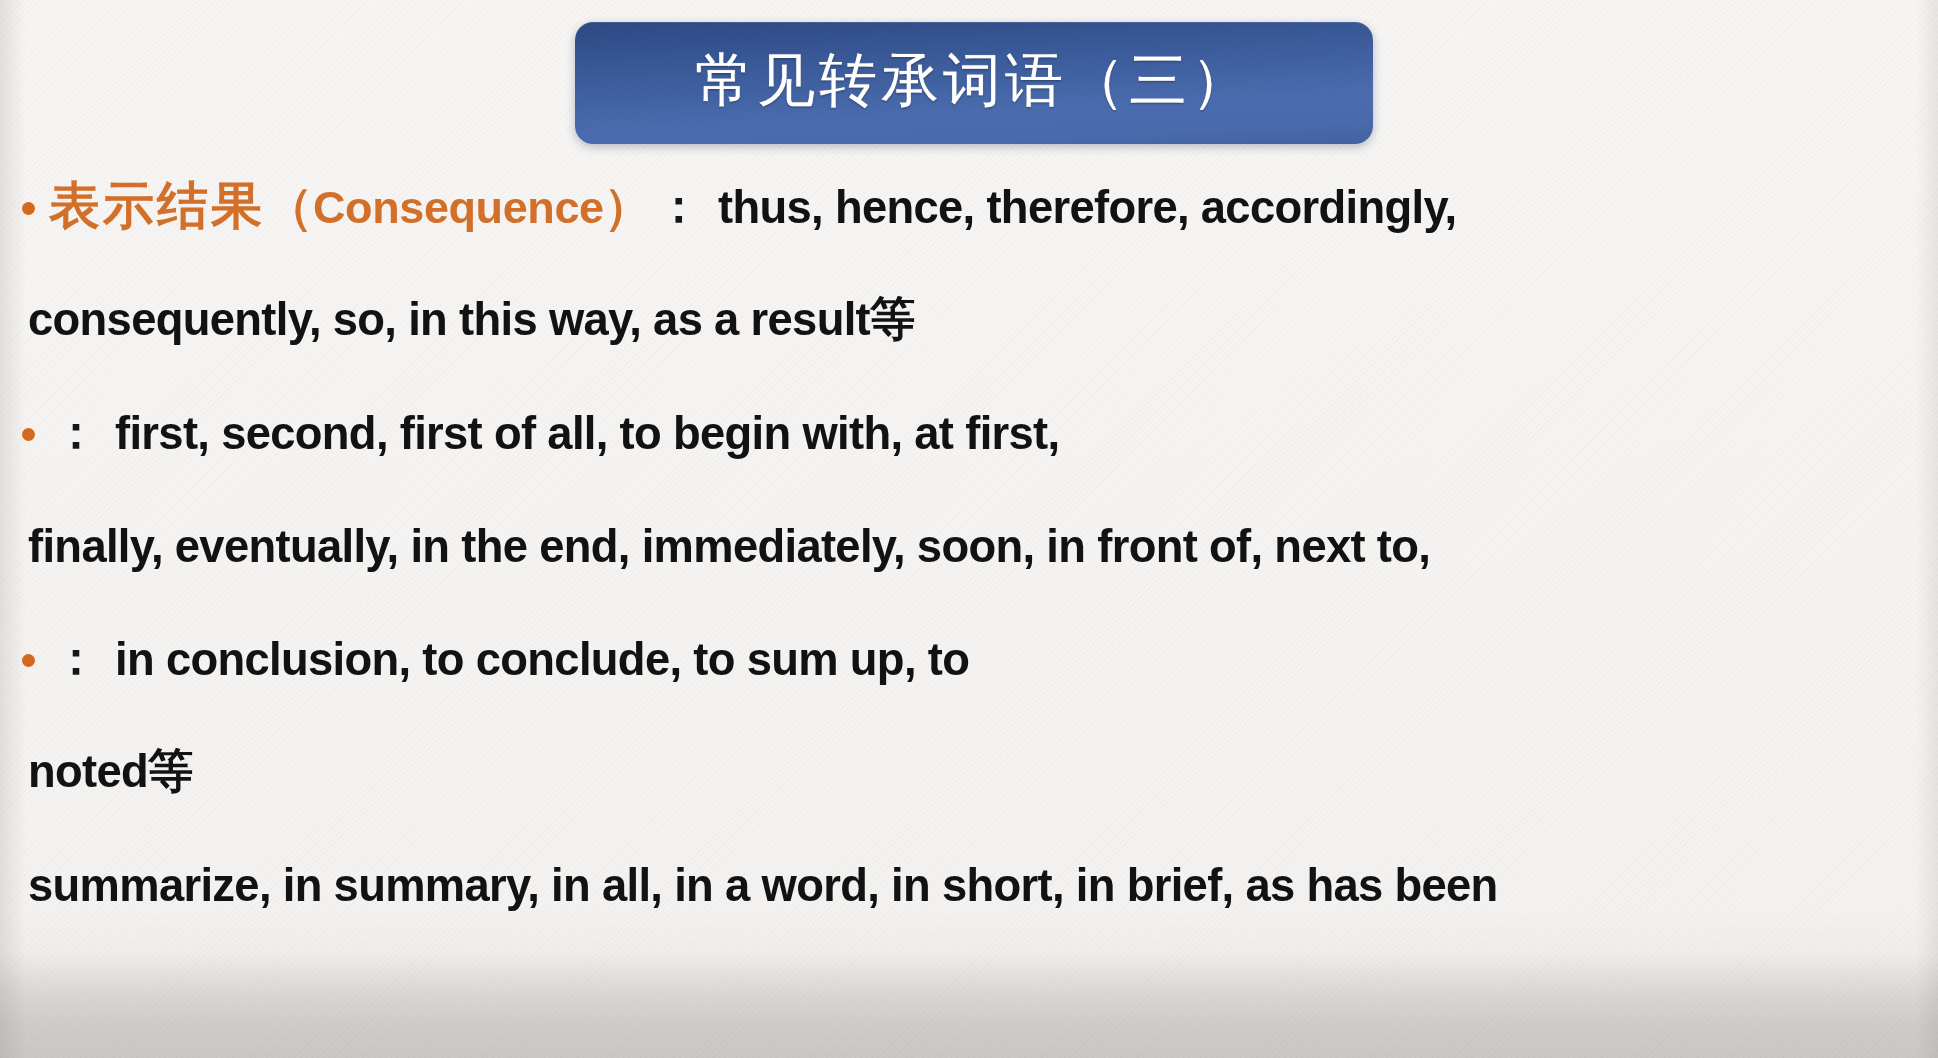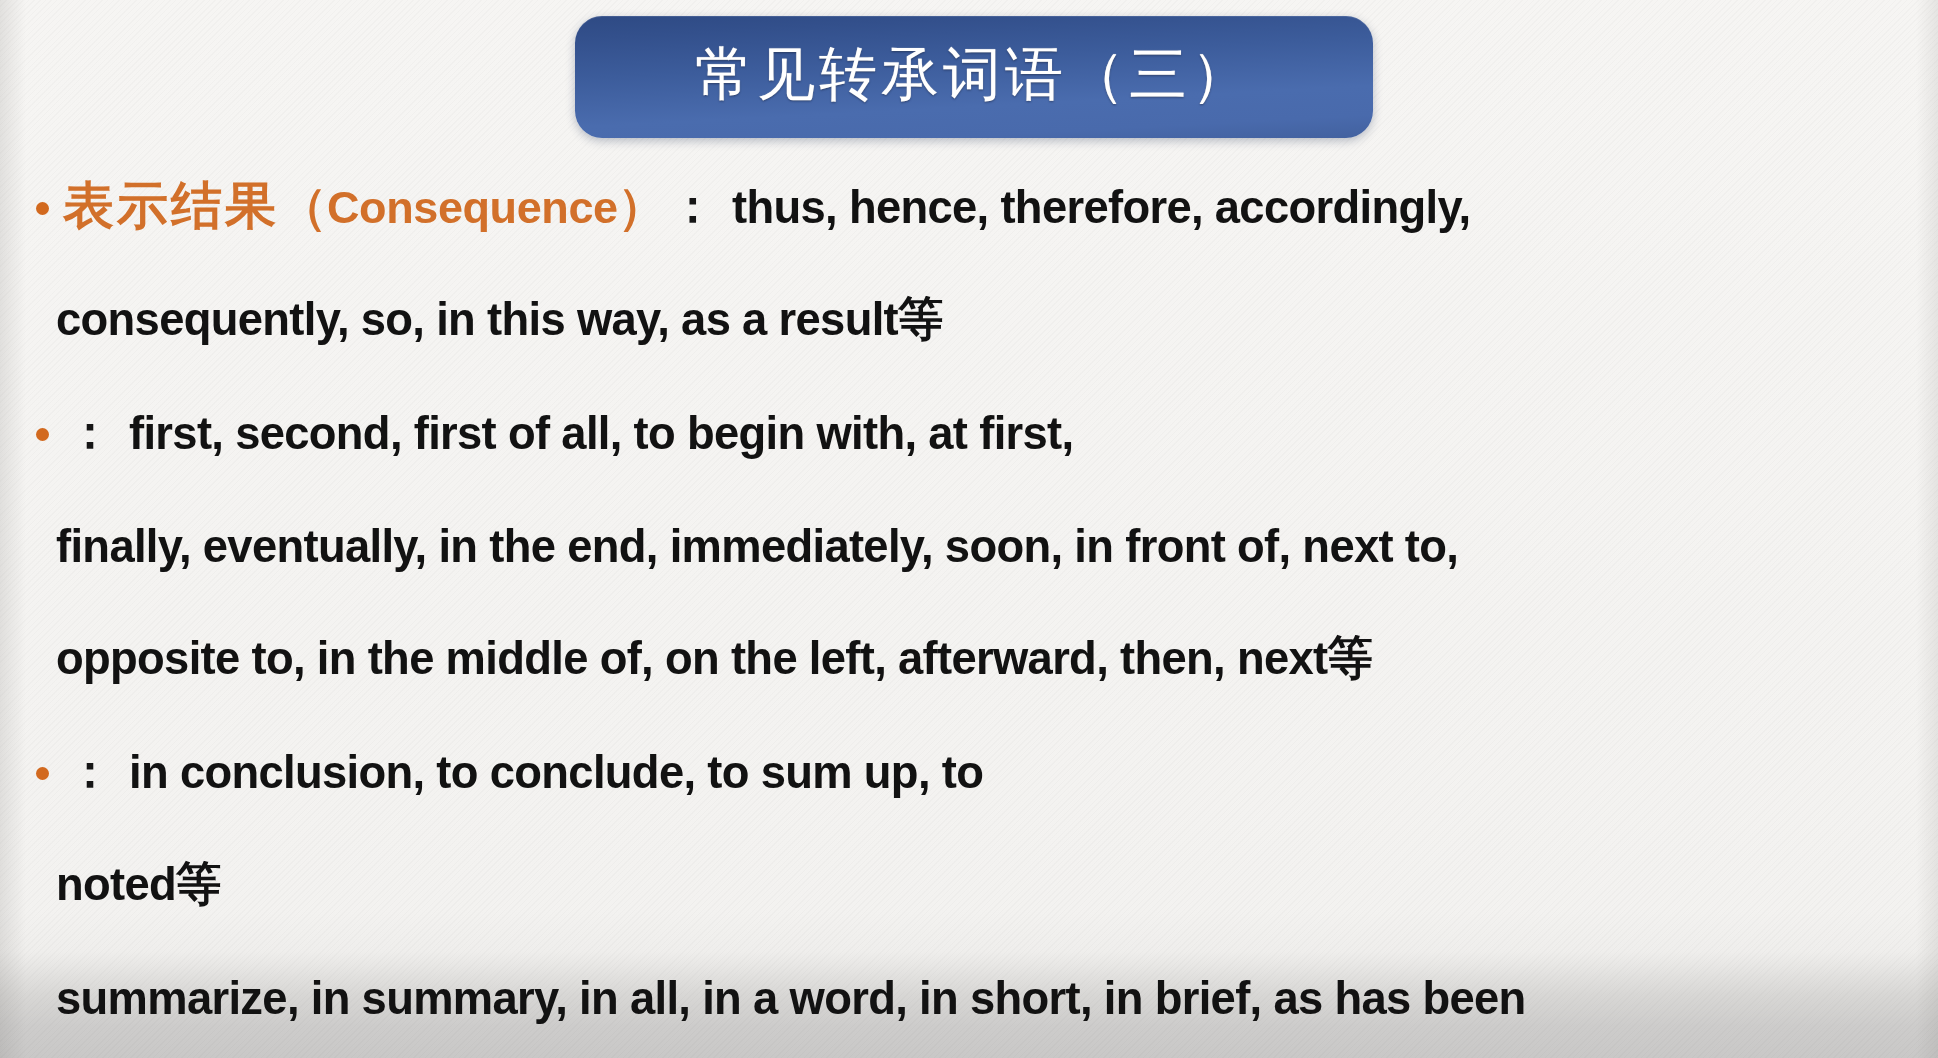--- a/index.html
+++ b/index.html
@@ -55,24 +55,24 @@
     pointer-events: none;
     background:
       linear-gradient(90deg, rgba(120,118,115,.16) 0px, rgba(120,118,115,0) 26px),
       linear-gradient(270deg, rgba(120,118,115,.13) 0px, rgba(120,118,115,0) 22px);
   }
 
   
   #title-banner {
     position: absolute;
     left: 575px;
-    top: 16px;
+    top: 22px;
     width: 798px;
     height: 122px;
-    border-radius: 27px;
+    border-radius: 18px;
     background: linear-gradient(177deg,
       #2e4a84 0%,
       #33508c 14%,
       #3c5c9b 38%,
       #4a6cae 68%,
       #496aac 86%,
       #42619f 100%);
     box-shadow:
       0 3px 10px rgba(40,55,90,.30),
       inset 0 1px 0 rgba(255,255,255,.10);
@@ -109,22 +109,22 @@
   }
 
   .para-line {
     position: relative;
     height: 113px;
     display: flex;
     align-items: center;
     white-space: nowrap;
   }
 
-  .para-line.first-line { padding-left: 36px; }
-  .para-line.cont-line  { padding-left: 56px; }
+  .para-line.first-line { padding-left: 22px; }
+  .para-line.cont-line  { padding-left: 28px; }
 
   .bullet-dot {
     flex: none;
     width: 13px;
     height: 13px;
     border-radius: 50%;
     background: #d2691e;
     margin-right: 14px;
     margin-top: 4px;
   }
@@ -198,23 +198,20 @@
     <div class="bullet-block">
       <div class="para-line first-line">
         <span class="bullet-dot"></span>
         <span class="colon">：</span>
         <span class="gap-sm"></span>
         <span class="body-text">first, second, first of all, to begin with, at first,</span>
       </div>
       <div class="para-line cont-line">
         <span class="body-text">finally, eventually, in the end, immediately, soon, in front of, next to,</span>
       </div>
-      <div class="para-line cont-line">
-        <span class="body-text">opposite to, in the middle of, on the left, afterward, then, next等</span>
-      </div>
     </div>
 
     <div class="bullet-block">
       <div class="para-line first-line">
         <span class="bullet-dot"></span>
         <span class="colon">：</span>
         <span class="gap-sm"></span>
         <span class="body-text">in conclusion, to conclude, to sum up, to</span>
       </div>
       <div class="para-line cont-line">

